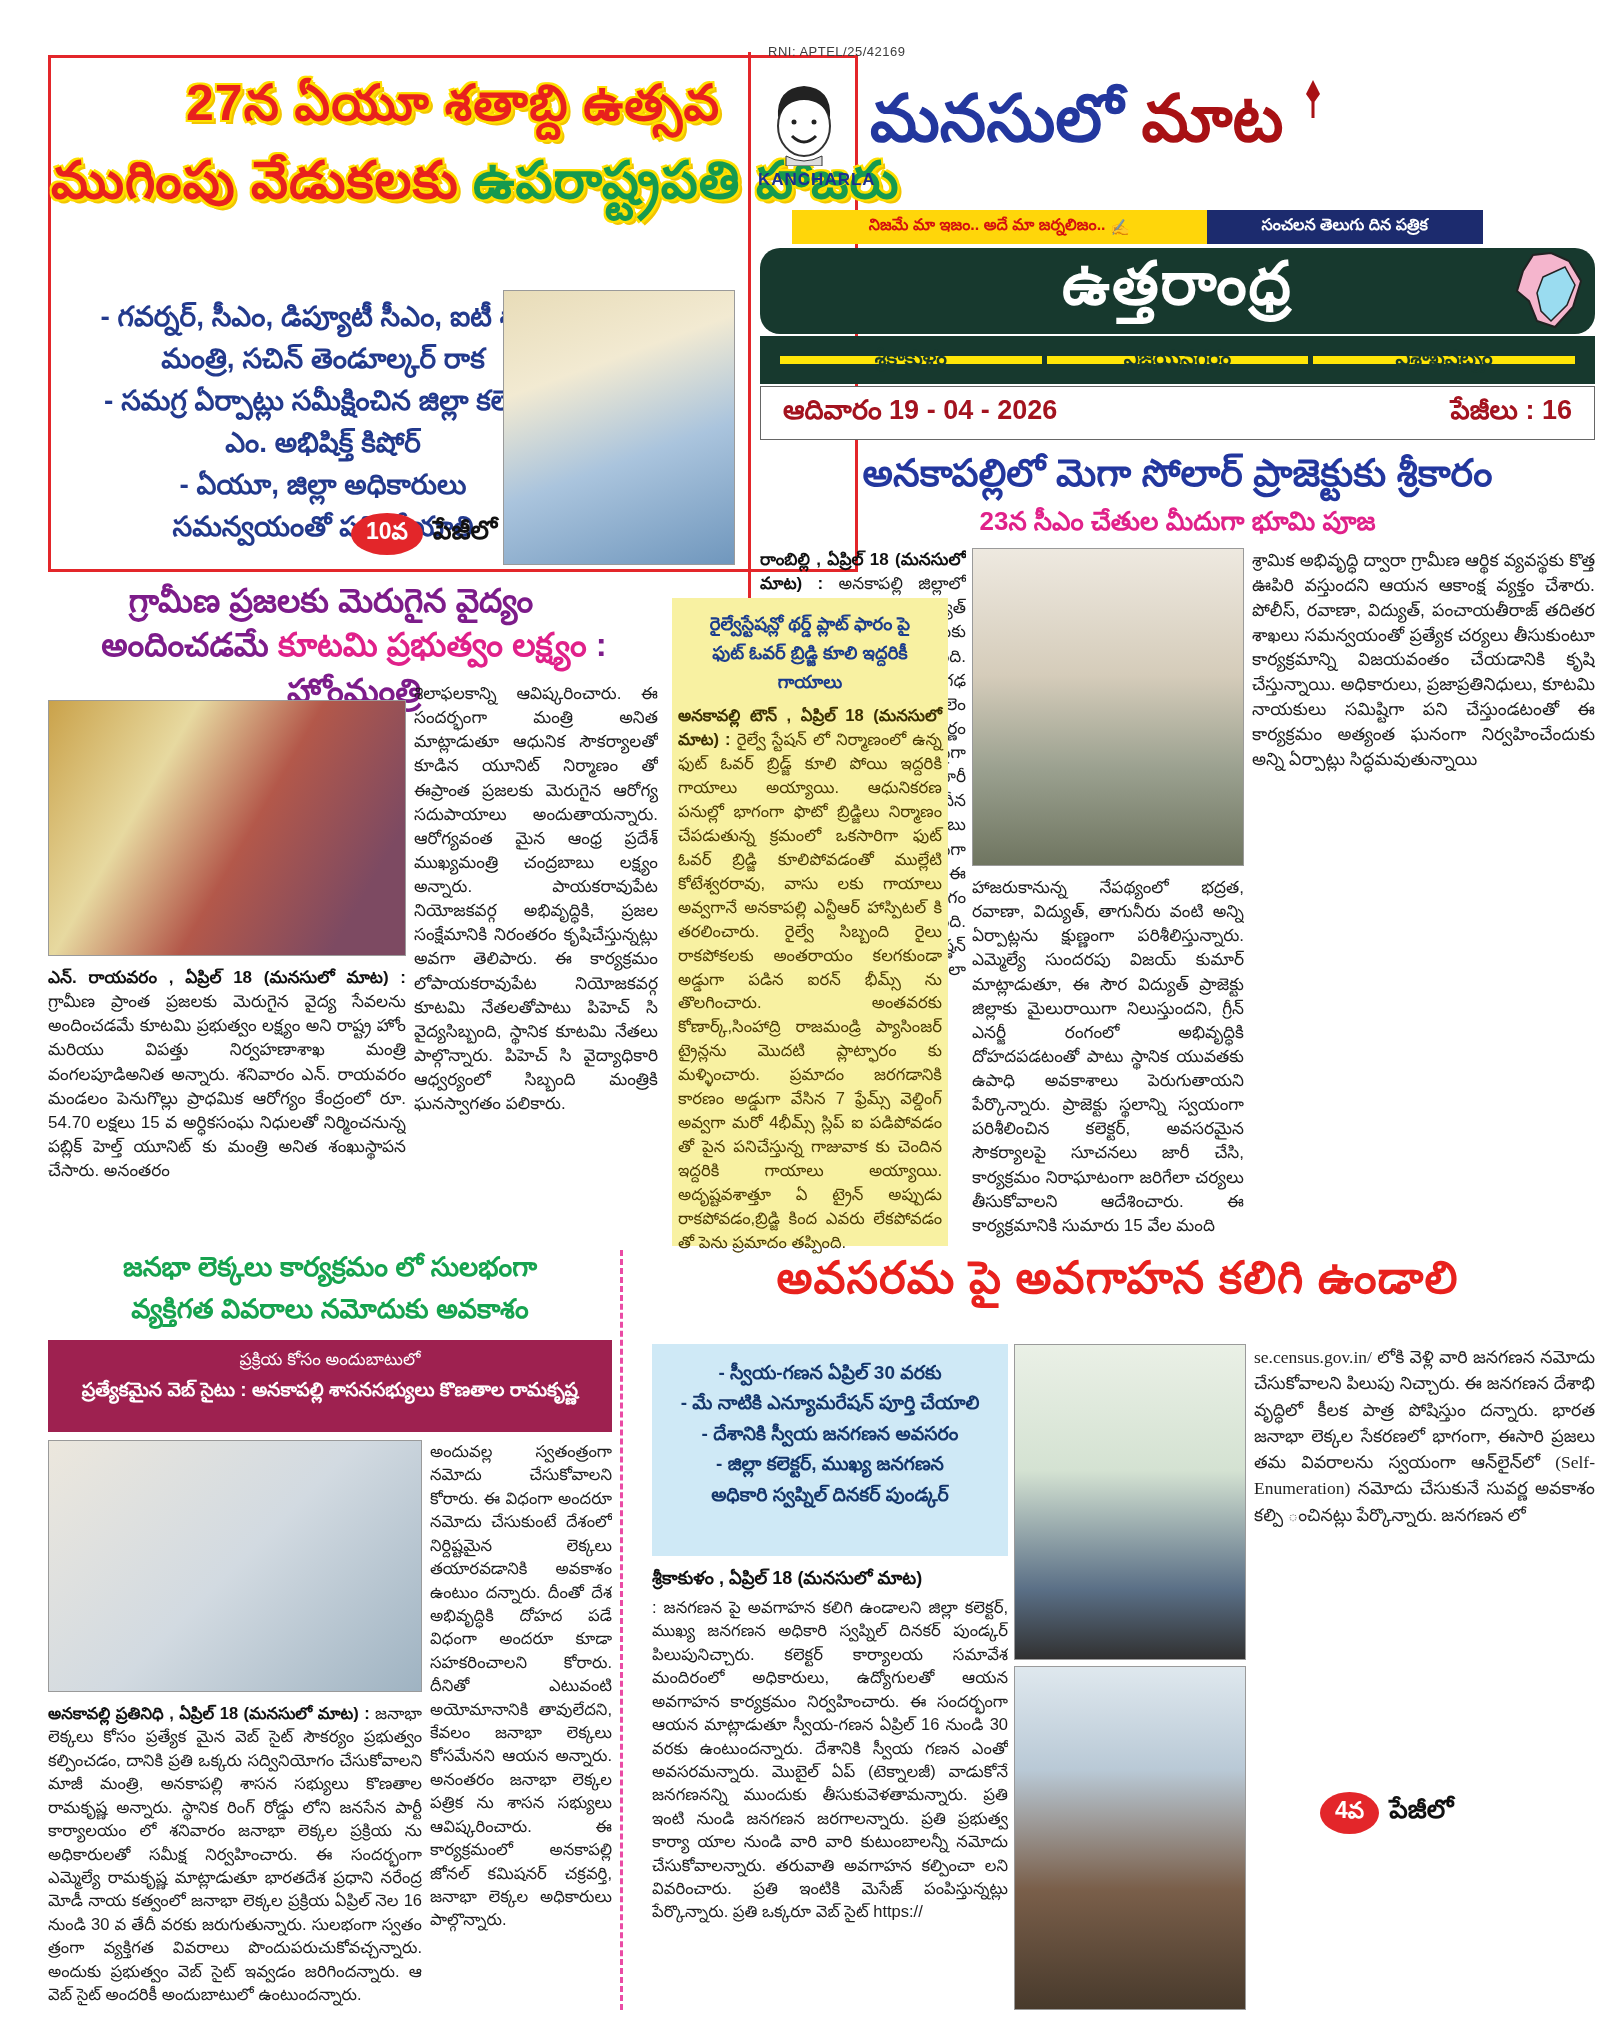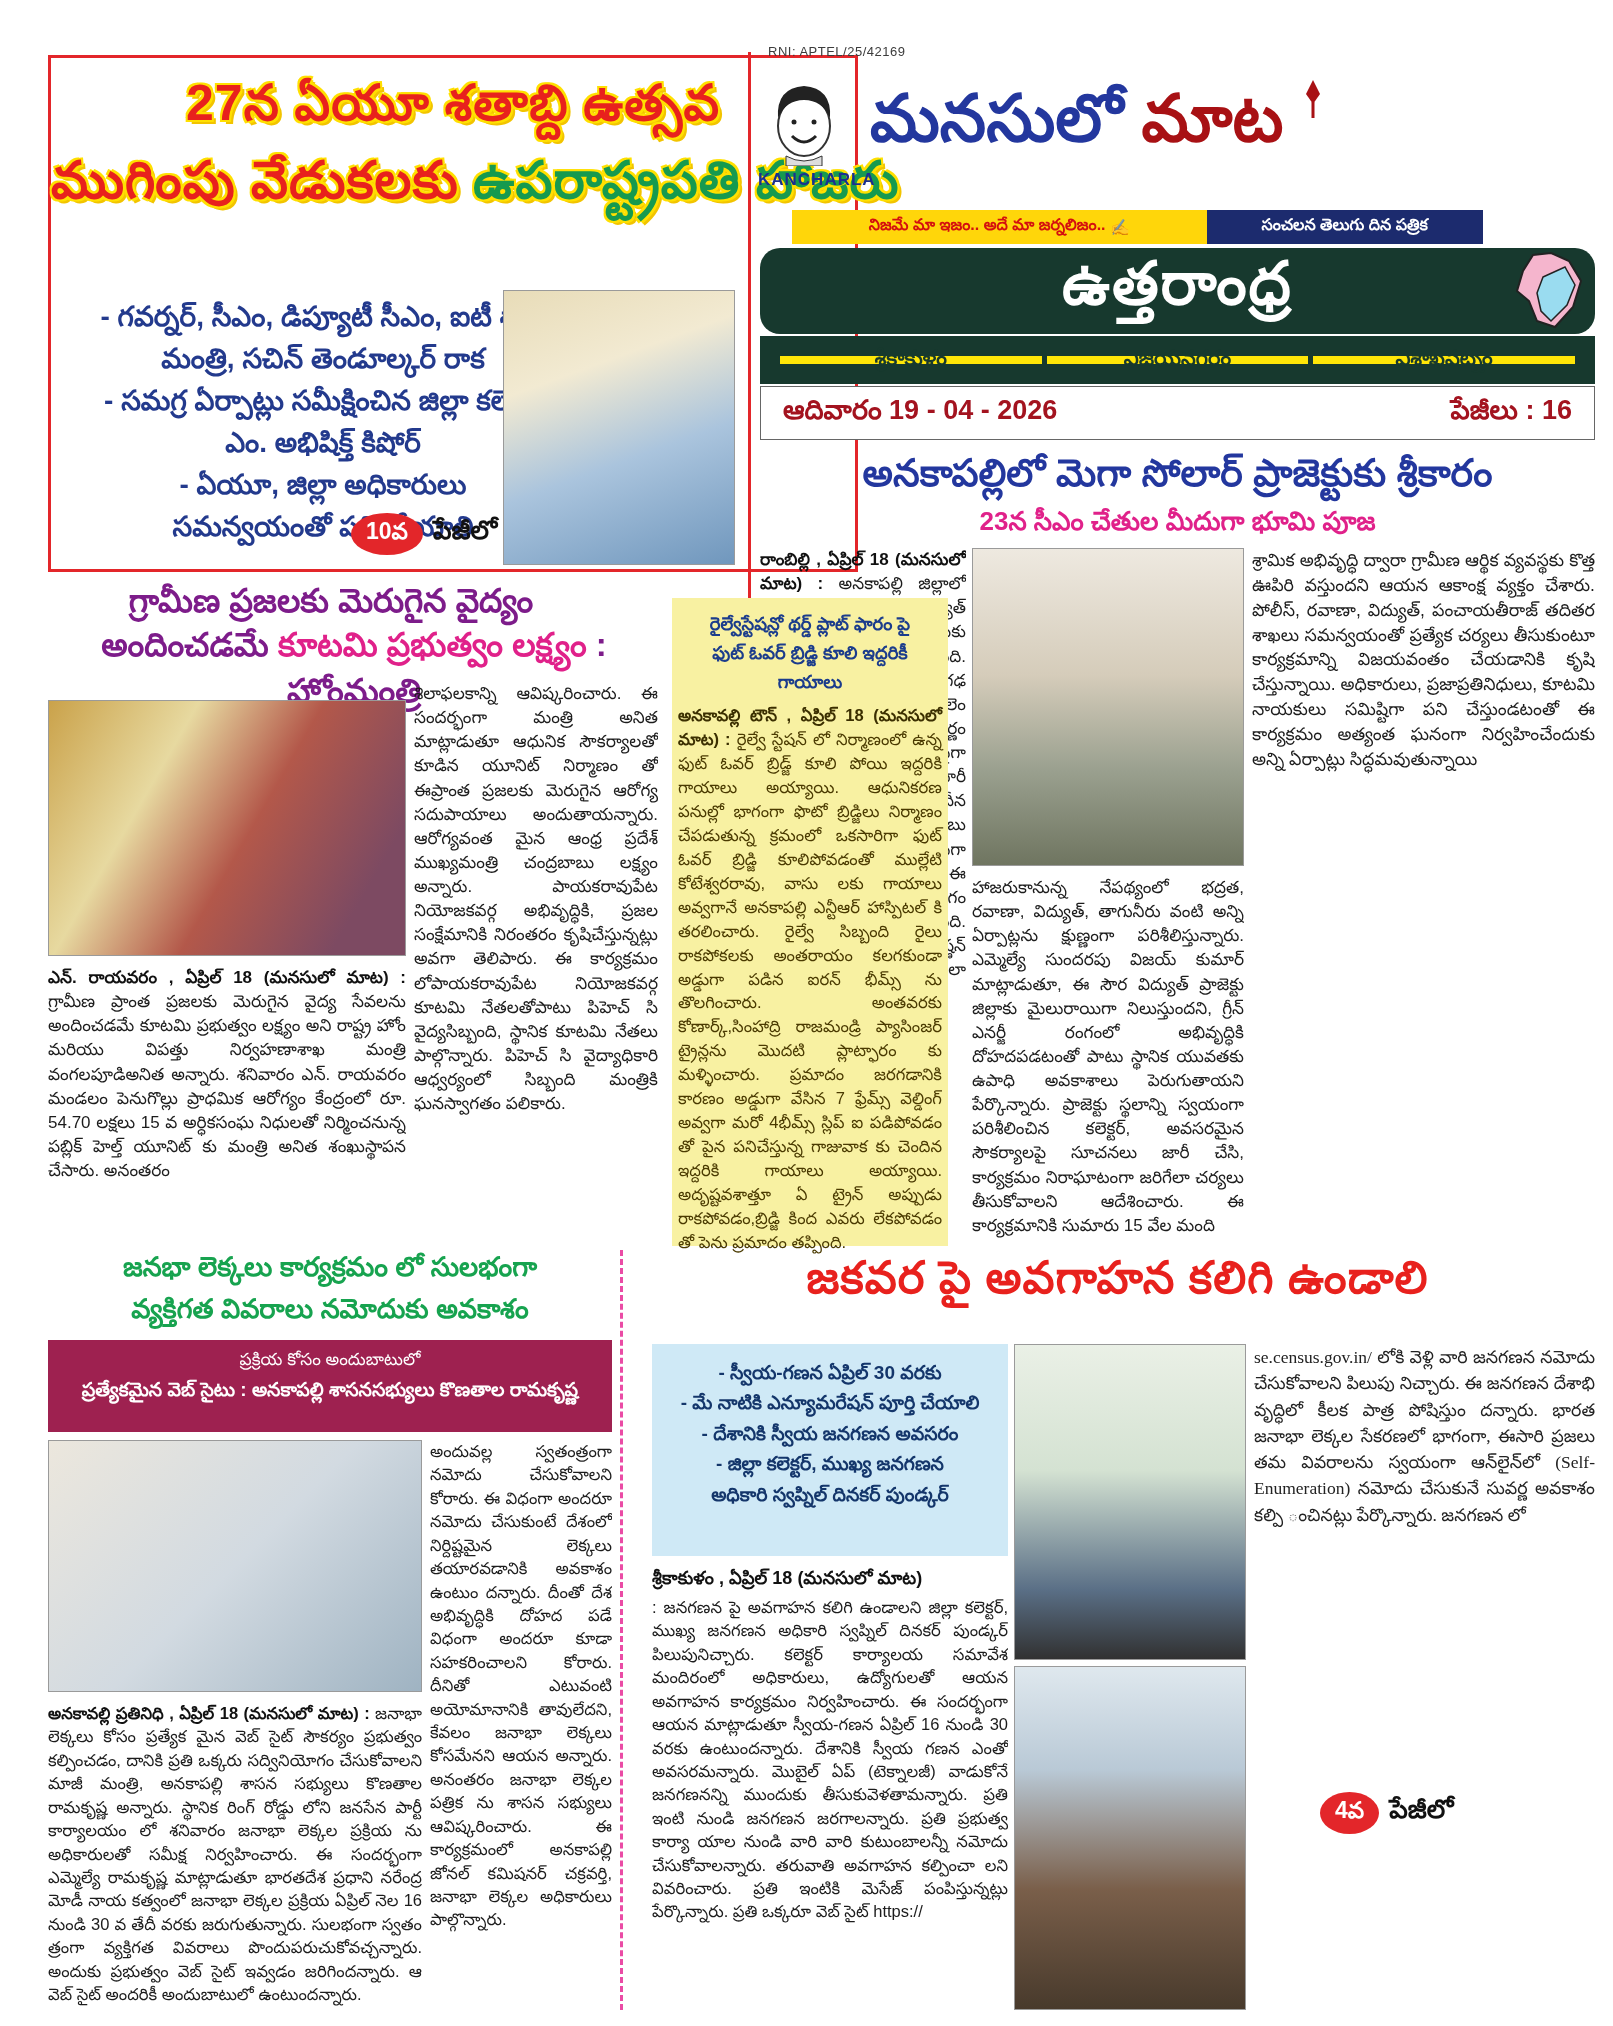--- a/index.html
+++ b/index.html
@@ -159,21 +159,21 @@
   <div class="abs maroon-box" style="left:48px;top:1340px;width:564px;height:92px;">
     <div class="maroon-l1">ప్రక్రియ కోసం అందుబాటులో</div>
     <div class="maroon-l2">ప్రత్యేకమైన వెబ్ సైటు : అనకాపల్లి శాసనసభ్యులు కొణతాల రామకృష్ణ</div>
   </div>
   <div class="abs photo ph-meeting" style="left:48px;top:1440px;width:374px;height:252px;"></div>
   <div class="abs body-txt justify" style="left:430px;top:1440px;width:182px;height:570px;overflow:hidden;font-size:16.5px;">అందువల్ల స్వతంత్రంగా నమోదు చేసుకోవాలని కోరారు. ఈ విధంగా అందరూ నమోదు చేసుకుంటే దేశంలో నిర్దిష్టమైన లెక్కలు తయారవడానికి అవకాశం ఉంటుం దన్నారు. దీంతో దేశ అభివృద్ధికి దోహద పడే విధంగా అందరూ కూడా సహకరించాలని కోరారు. దీనితో ఎటువంటి అయోమానానికి తావులేదని, కేవలం జనాభా లెక్కలు కోసమేనని ఆయన అన్నారు. అనంతరం జనాభా లెక్కల పత్రిక ను శాసన సభ్యులు ఆవిష్కరించారు. ఈ కార్యక్రమంలో అనకాపల్లి జోనల్ కమిషనర్ చక్రవర్తి, జనాభా లెక్కల అధికారులు పాల్గొన్నారు.</div>
   <div class="abs body-txt justify" style="left:48px;top:1702px;width:374px;height:308px;overflow:hidden;font-size:16.5px;">
     <b class="dateline">అనకావల్లి ప్రతినిధి , ఏప్రిల్ 18 (మనసులో మాట) : </b><span>జనాభా లెక్కలు కోసం ప్రత్యేక మైన వెబ్ సైట్ సౌకర్యం ప్రభుత్వం కల్పించడం, దానికి ప్రతి ఒక్కరు సద్వినియోగం చేసుకోవాలని మాజీ మంత్రి, అనకాపల్లి శాసన సభ్యులు కొణతాల రామకృష్ణ అన్నారు. స్థానిక రింగ్ రోడ్డు లోని జనసేన పార్టీ కార్యాలయం లో శనివారం జనాభా లెక్కల ప్రక్రియ ను అధికారులతో సమీక్ష నిర్వహించారు. ఈ సందర్భంగా ఎమ్మెల్యే రామకృష్ణ మాట్లాడుతూ భారతదేశ ప్రధాని నరేంద్ర మోడీ నాయ కత్వంలో జనాభా లెక్కల ప్రక్రియ ఏప్రిల్ నెల 16 నుండి 30 వ తేదీ వరకు జరుగుతున్నారు. సులభంగా స్వతం త్రంగా వ్యక్తిగత వివరాలు పొందుపరుచుకోవచ్చన్నారు. అందుకు ప్రభుత్వం వెబ్ సైట్ ఇవ్వడం జరిగిందన్నారు. ఆ వెబ్ సైట్ అందరికీ అందుబాటులో ఉంటుందన్నారు.</span>
   </div>
 
-  <div class="abs red-h center" style="left:640px;top:1252px;width:955px;">జకవర పై అవగాహన కలిగి ఉండాలి</div>
+  <div class="abs red-h center" style="left:640px;top:1252px;width:955px;">అవసరమ పై అవగాహన కలిగి ఉండాలి</div>
   <div class="abs blue-box" style="left:652px;top:1344px;width:356px;height:212px;">
     <div>- స్వీయ-గణన ఏప్రిల్  30 వరకు</div>
     <div>- మే నాటికి ఎన్యూమరేషన్ పూర్తి చేయాలి</div>
     <div>- దేశానికి స్వీయ జనగణన అవసరం</div>
     <div>- జిల్లా కలెక్టర్, ముఖ్య జనగణన</div>
     <div>అధికారి స్వప్నిల్ దినకర్ పుండ్కర్</div>
   </div>
   <div class="abs photo ph-press" style="left:1014px;top:1344px;width:232px;height:316px;"></div>
   <div class="abs dateline" style="left:652px;top:1568px;width:356px;font-size:18px;">శ్రీకాకుళం , ఏప్రిల్ 18 (మనసులో మాట)</div>
   <div class="abs body-txt justify" style="left:652px;top:1596px;width:356px;height:414px;overflow:hidden;font-size:16.5px;">: జనగణన పై అవగాహన కలిగి ఉండాలని జిల్లా కలెక్టర్, ముఖ్య జనగణన అధికారి స్వప్నిల్ దినకర్ పుండ్కర్ పిలుపునిచ్చారు. కలెక్టర్ కార్యాలయ సమావేశ మందిరంలో అధికారులు, ఉద్యోగులతో ఆయన అవగాహన కార్యక్రమం నిర్వహించారు. ఈ సందర్భంగా ఆయన మాట్లాడుతూ స్వీయ-గణన ఏప్రిల్ 16 నుండి 30 వరకు ఉంటుందన్నారు. దేశానికి స్వీయ గణన ఎంతో అవసరమన్నారు. మొబైల్ ఏప్ (టెక్నాలజీ) వాడుకోనే జనగణనన్ని ముందుకు తీసుకువెళతామన్నారు. ప్రతి ఇంటి నుండి జనగణన జరగాలన్నారు. ప్రతి ప్రభుత్వ కార్యా యాల నుండి వారి వారి కుటుంబాలన్నీ నమోదు చేసుకోవాలన్నారు. తరువాతి అవగాహన కల్పించా లని వివరించారు. ప్రతి ఇంటికి మెసేజ్ పంపిస్తున్నట్లు పేర్కొన్నారు. ప్రతి ఒక్కరూ వెబ్ సైట్ https://</div>

